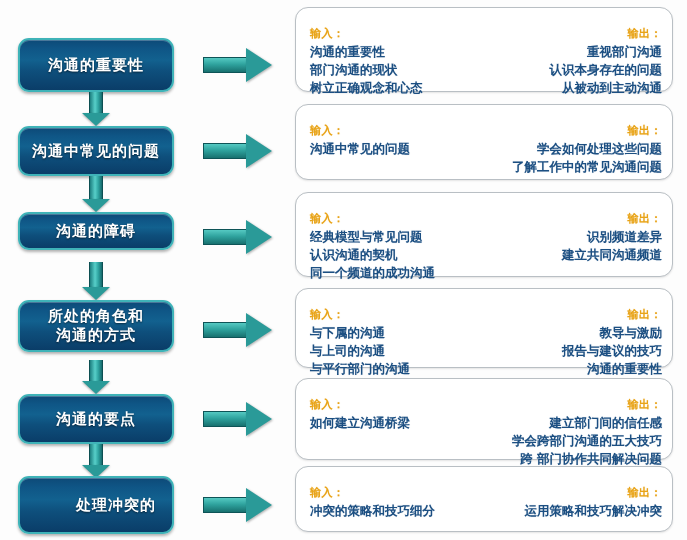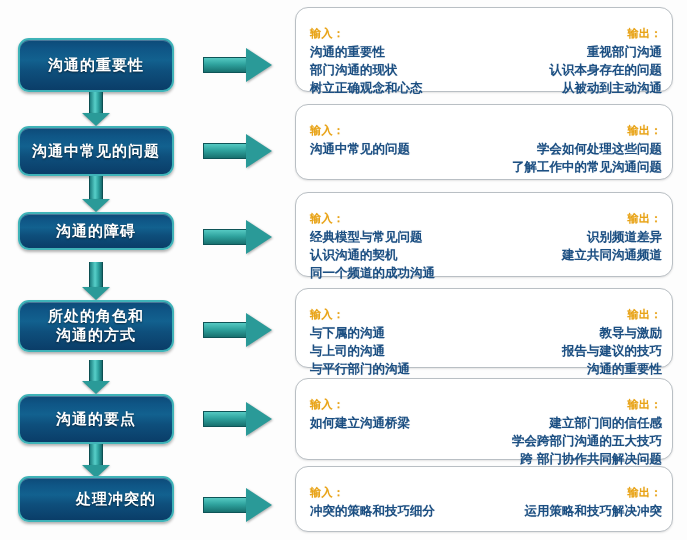--- a/index.html
+++ b/index.html
@@ -216,21 +216,21 @@
     <div class="stage-box" id="stage-4" style="top:394px;height:50px;">
       <div>
         <span class="stage-label">沟通的要点</span>
       </div>
     </div>
     <div class="v-arrow" style="top:444px;height:34px;">
       <div class="shaft" style="height:21px;"></div>
       <div class="head" style="top:21px;"></div>
     </div>
 
-    <div class="stage-box" id="stage-5" style="top:476px;height:46px;padding-left:40px;">
+    <div class="stage-box" id="stage-5" style="top:476px;height:58px;padding-left:40px;">
       <div>
         <span class="stage-label">处理冲突的</span>
       </div>
     </div>
 
     <div class="h-arrow" style="left:203px;top:48px;">
       <div class="shaft"></div>
       <div class="head"></div>
     </div>
     <div class="h-arrow" style="left:203px;top:134px;">

